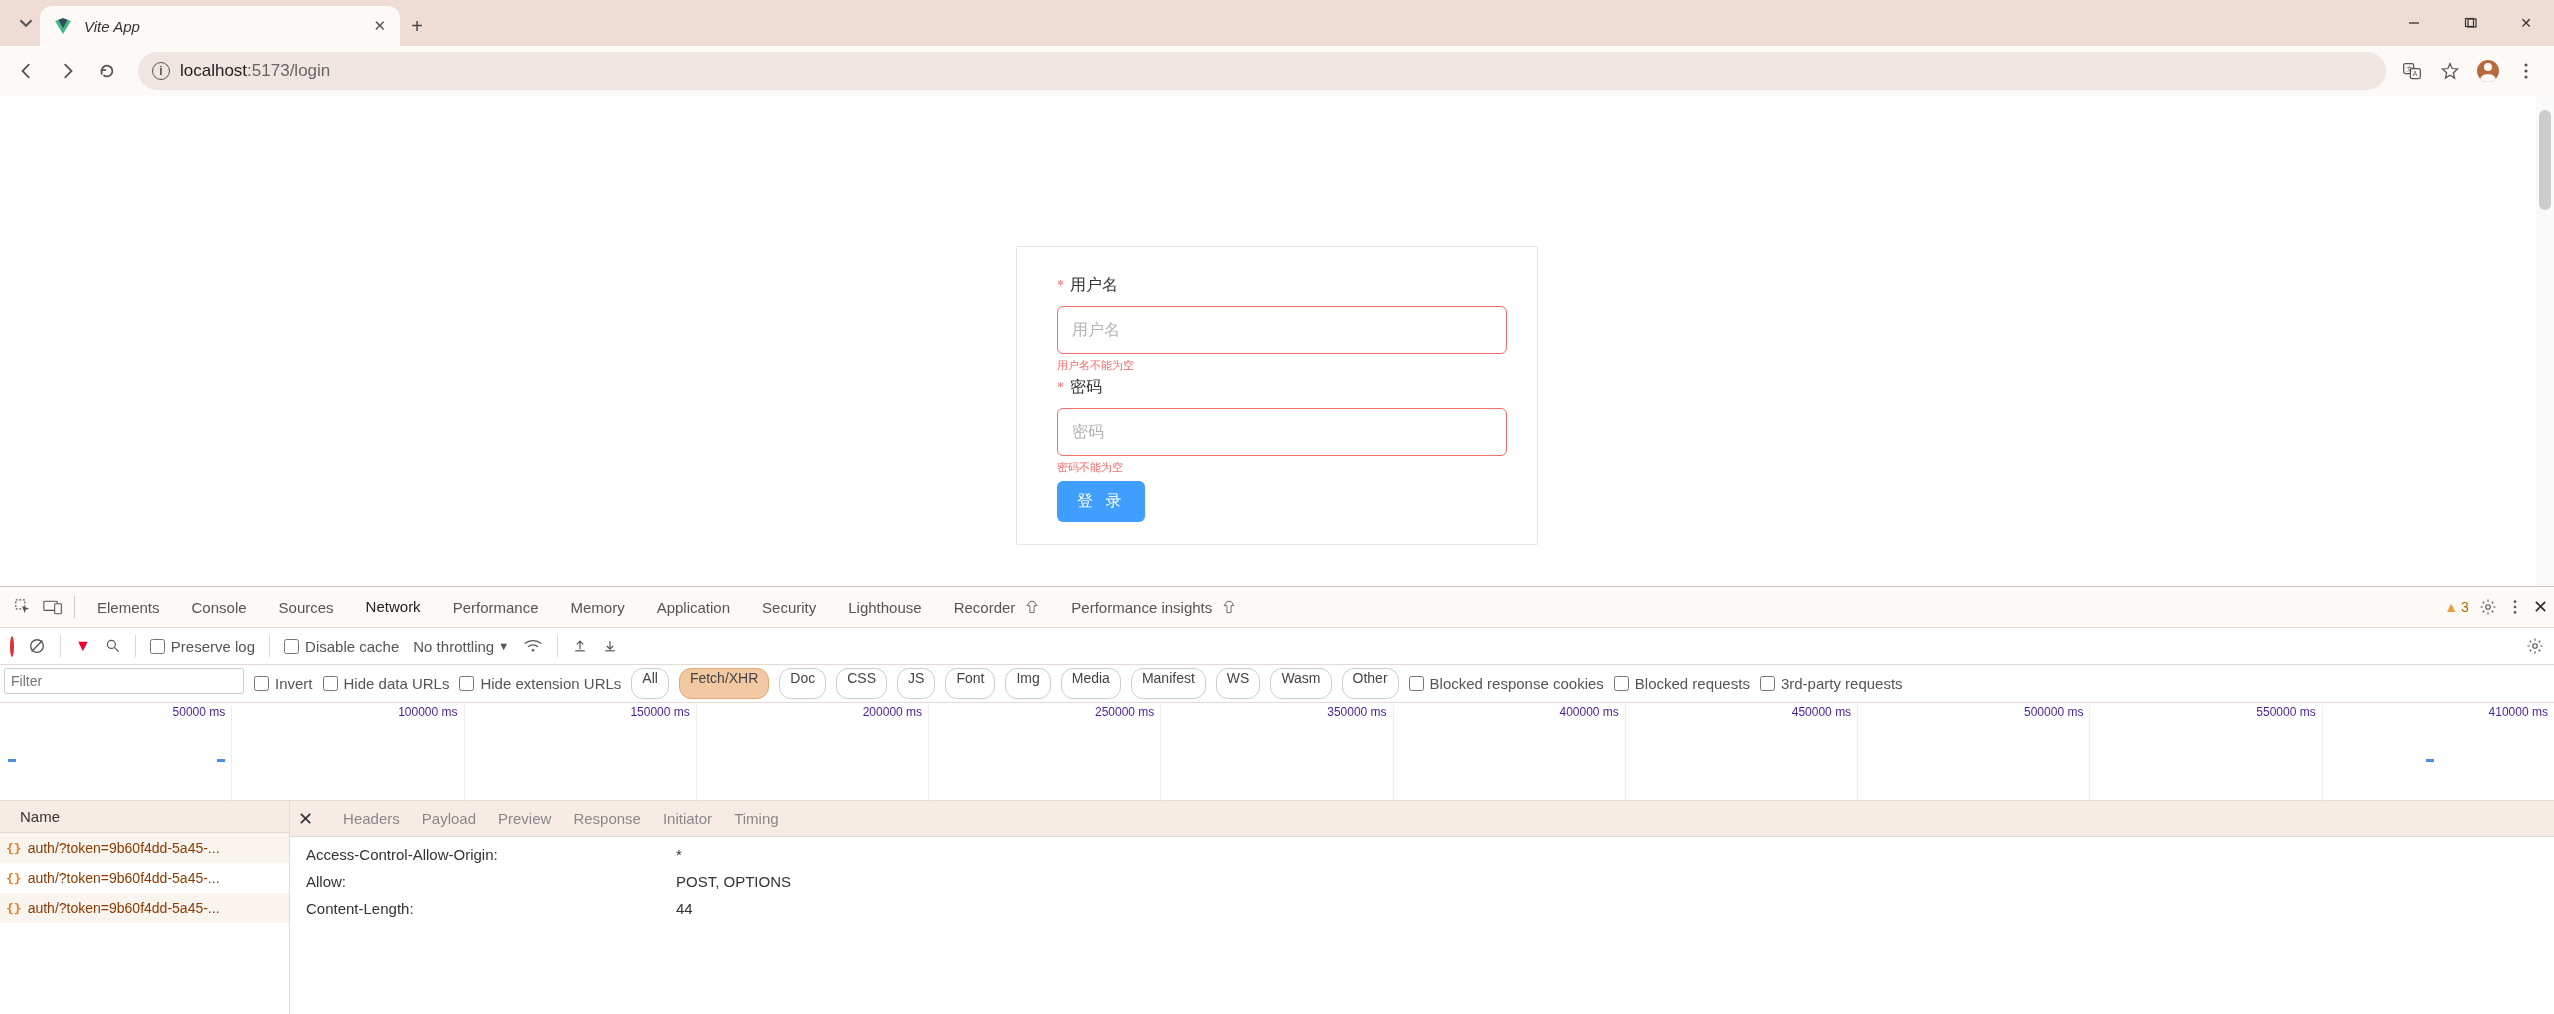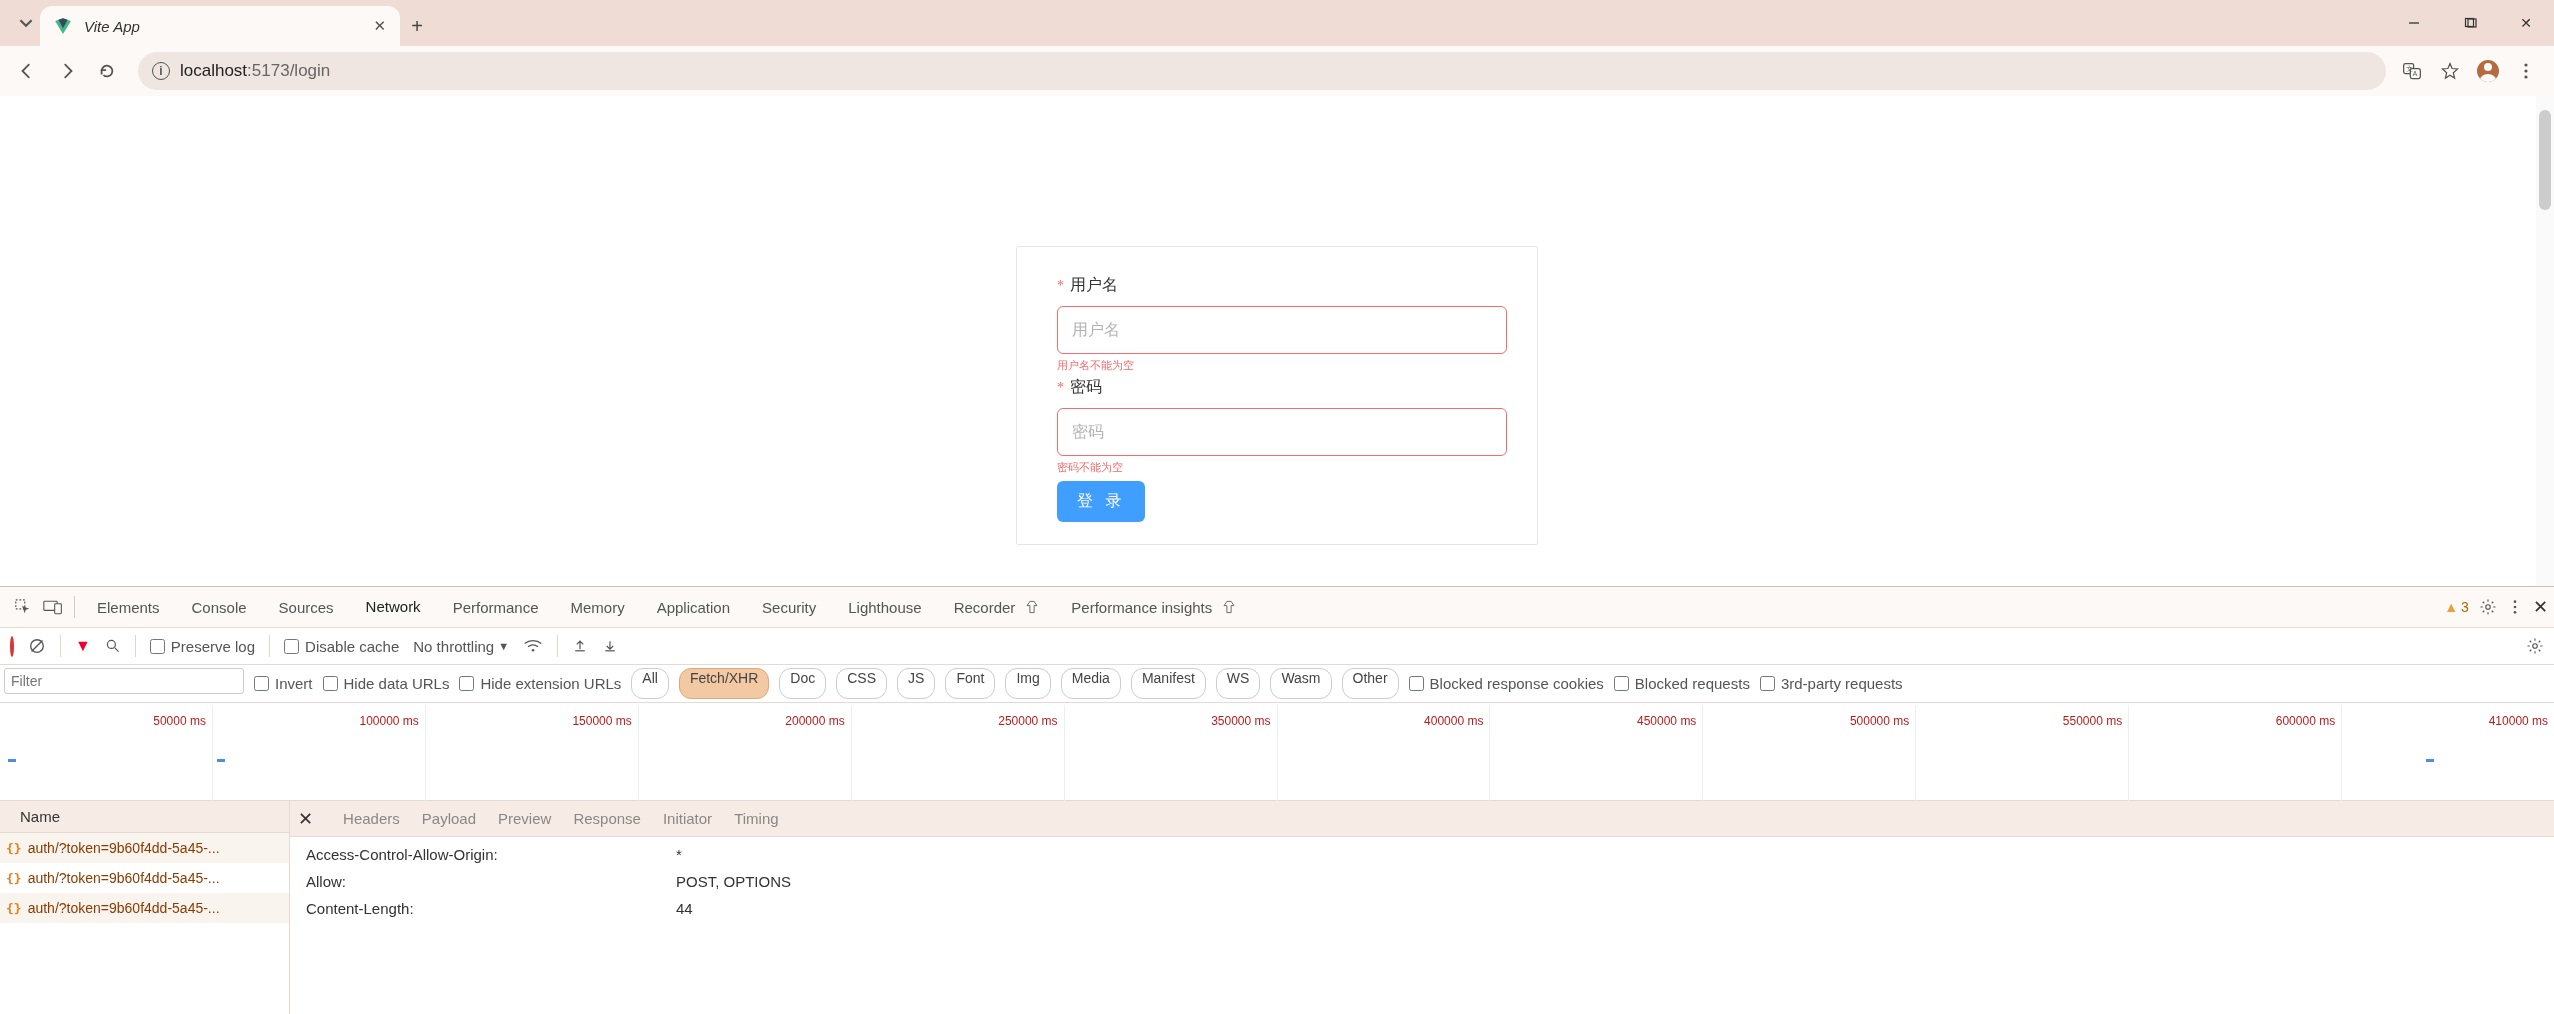--- a/index.html
+++ b/index.html
@@ -57,21 +57,21 @@
   .chk input { width:15px; height:15px;}
   .throttling { display:flex; align-items:center; gap:4px;}
   .dt-filter-row { min-height: 38px; display:flex; padding: 3px 4px; gap: 10px; background:#fff; font-size:15px; color:#555; border-bottom:1px solid #e5dad3; flex-wrap: wrap;}
   .dt-filter-row input.filter { width: 240px; height: 26px; border:1px solid #ccc; border-radius:3px; padding:0 6px; font-size:14px;}
   .pill { border:1px solid #ccc; border-radius:12px; padding:1px 10px; font-size:14px; color:#444; cursor:pointer; background:#fff;}
   .pill.active { background:#f2c9a3; border-color:#e0a977;}
   .timeline { height: 98px; background:#fff; position:relative; border-bottom:1px solid #e5dad3;}
   .timeline .ticks { position:absolute; top:2px; left:0; right:0; display:flex;}
   .timeline .tick { flex:1; border-left:1px solid #eee; height:96px; position:relative;}
   .timeline .tick:first-child { border-left:none;}
-  .timeline .tick span { position:absolute; top:0; right:6px; font-size:12px; color:#b91c1c;margin-top:9px;}
+  .timeline .tick span { position:absolute; top:0; right:6px; font-size:12px; color:#4c1d95;}
   .timeline .mark { position:absolute; bottom:38px; width:8px; height:3px; background:#4a90e2;}
   .net-body { flex:1; display:flex; min-height:0;}
   .net-list { width: 290px; border-right:1px solid #e5dad3; display:flex; flex-direction:column; background:#fff;}
   .net-head { height:32px; background:#f7ece5; display:flex; align-items:center; padding: 0 20px; font-size:15px; color:#333; border-bottom:1px solid #e5dad3;}
   .net-row { height:30px; display:flex; align-items:center; padding:0 6px; font-size:14px; color:#8b3a00; gap:6px; cursor:pointer;}
   .net-row:nth-child(even){ background:#faf4ef;}
   .braces { color:#e67e22; font-size:13px; font-weight:bold; font-family:monospace;}
   .detail { flex:1; display:flex; flex-direction:column; background:#fff; min-width:0;}
   .detail-tabs { height:36px; background:#f7ece5; display:flex; align-items:center; padding:0 8px; gap: 22px; font-size:15px; color:#888; border-bottom:1px solid #e5dad3;}
   .detail-tabs .close { color:#333; font-size:18px; cursor:pointer; margin-right: 8px;}
@@ -379,23 +379,20 @@
       <div class="tick">
           <span>450000 ms</span>
         </div>
       <div class="tick">
           <span>500000 ms</span>
         </div>
       <div class="tick">
           <span>550000 ms</span>
         </div>
       <div class="tick">
-          <span>600000 ms</span>
-        </div>
-      <div class="tick">
           <span>410000 ms</span>
         </div>
     </div>
     <div class="mark" style="left:0.3%;"></div>
     <div class="mark" style="left:8.5%;"></div>
     <div class="mark" style="left:95%;"></div>
   </div>
 
   <div class="net-body">
     <div class="net-list">

